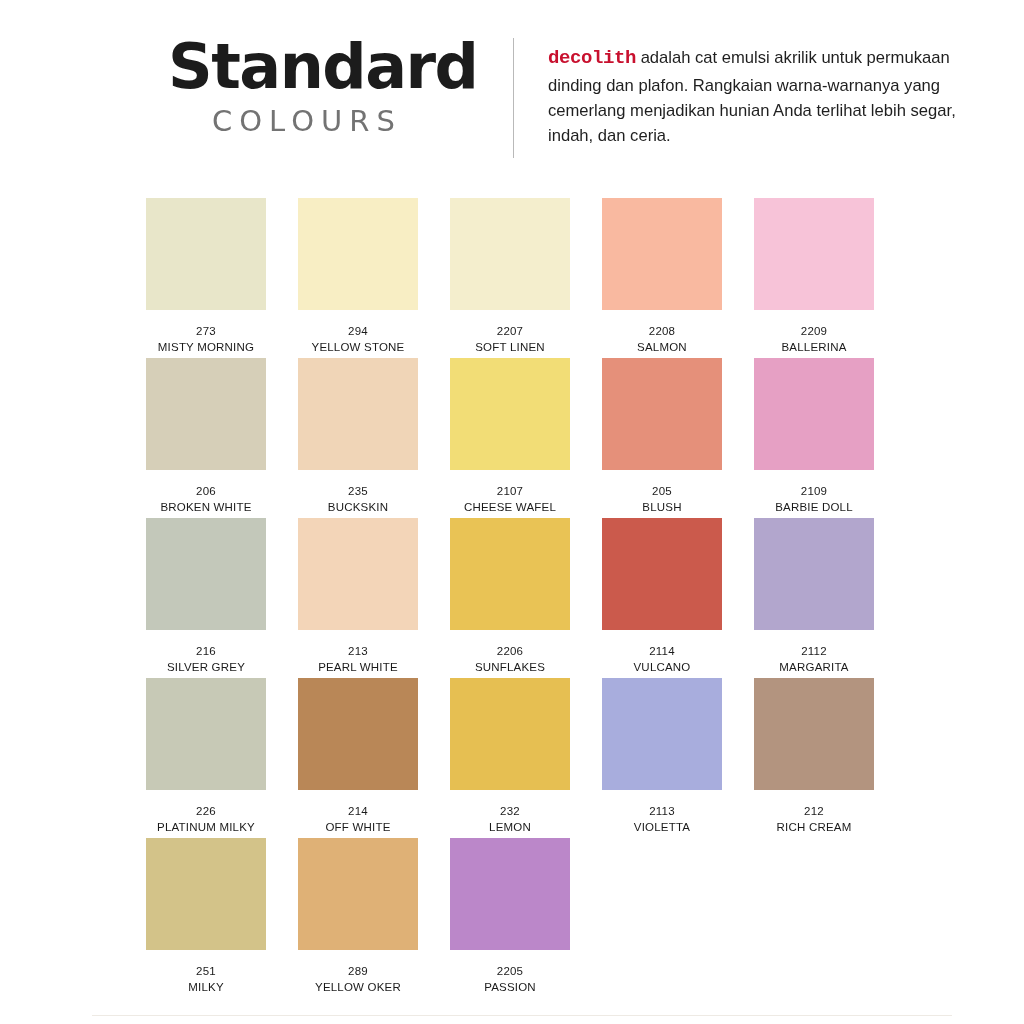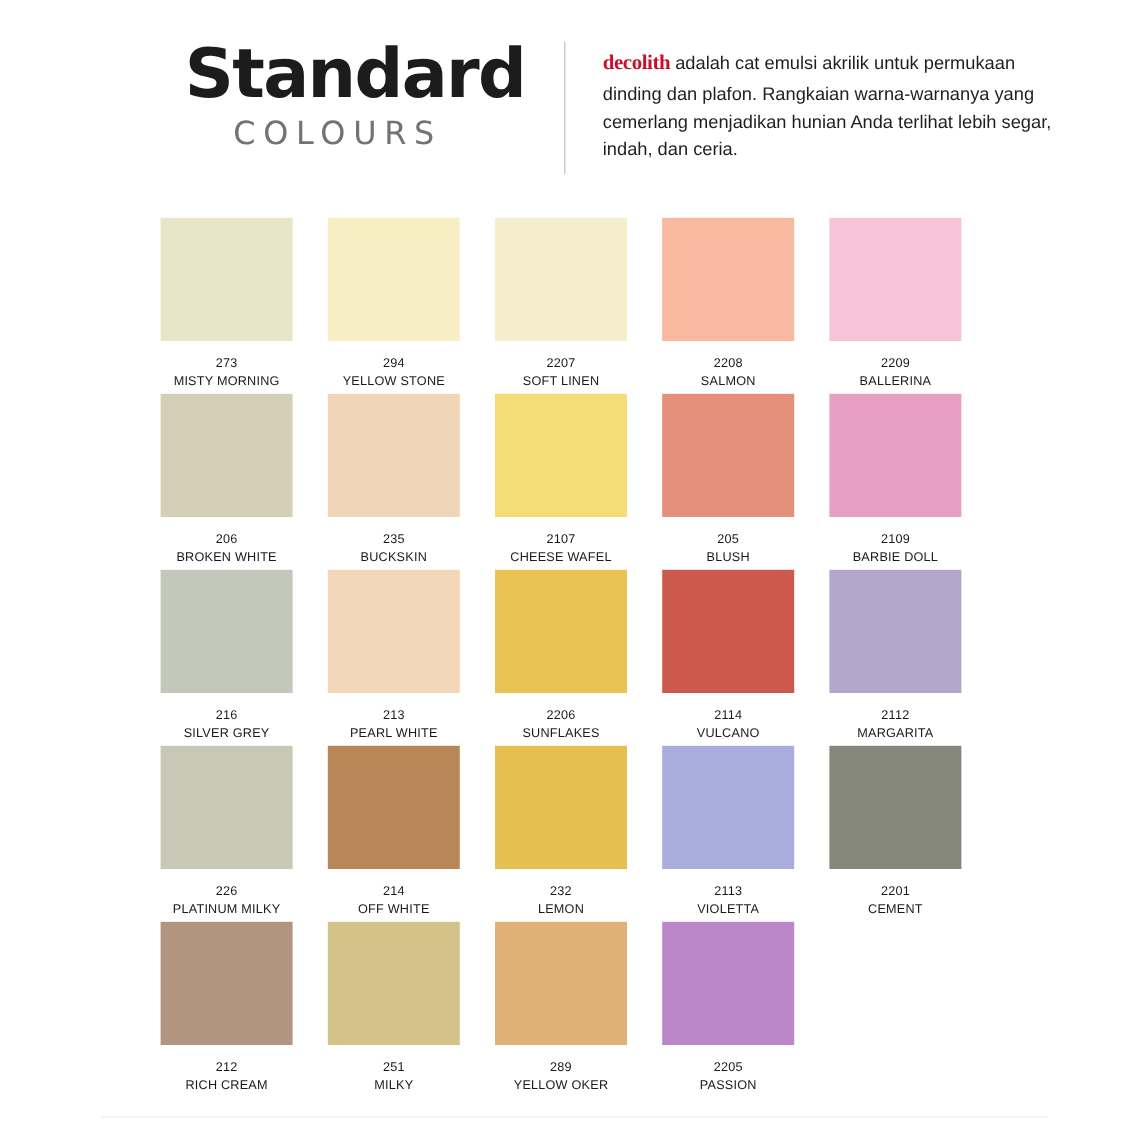--- a/index.html
+++ b/index.html
@@ -68,21 +68,21 @@
     line-height: 1.52;
     color: #1f1f1f;
     font-family: "Liberation Sans", sans-serif;
   }
 
   #brand-name {
     color: #c8102e;
     font-weight: bold;
     font-size: 19px;
     letter-spacing: -0.4px;
-    font-family: Liberation Serif, serif;
+    font-family: Liberation Mono, monospace;
   }
 
   
   #swatch-grid {
     position: absolute;
     left: 146px;
     top: 198px;
     width: 730px;
     display: grid;
     grid-template-columns: repeat(5, 120px);
@@ -278,27 +278,20 @@
       </div>
     </div>
     <div class="swatch-cell">
       <div class="swatch-chip" style="background: rgb(168, 173, 221);"></div>
       <div class="swatch-caption">
         <div class="swatch-code">2113</div>
         <div class="swatch-name">VIOLETTA</div>
       </div>
     </div>
     <div class="swatch-cell">
-      <div class="swatch-chip" style="background: rgb(134, 136, 123);"></div>
-      <div class="swatch-caption">
-        <div class="swatch-code">2201</div>
-        <div class="swatch-name">CEMENT</div>
-      </div>
-    </div>
-    <div class="swatch-cell">
       <div class="swatch-chip" style="background: rgb(179, 148, 127);"></div>
       <div class="swatch-caption">
         <div class="swatch-code">212</div>
         <div class="swatch-name">RICH CREAM</div>
       </div>
     </div>
     <div class="swatch-cell">
       <div class="swatch-chip" style="background: rgb(211, 195, 137);"></div>
       <div class="swatch-caption">
         <div class="swatch-code">251</div>

